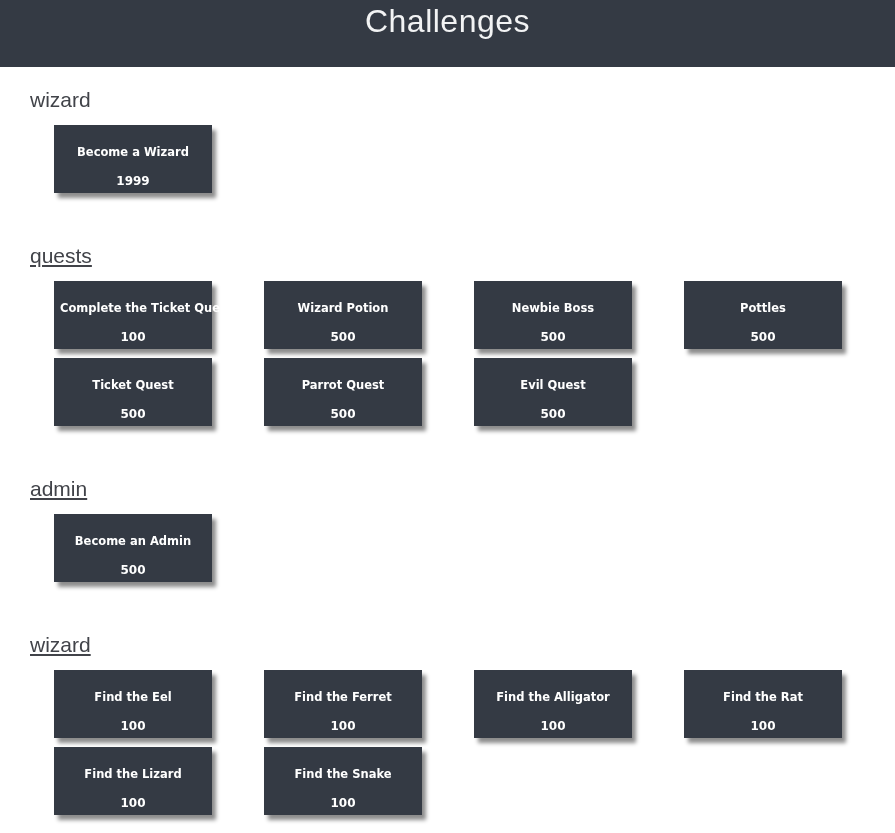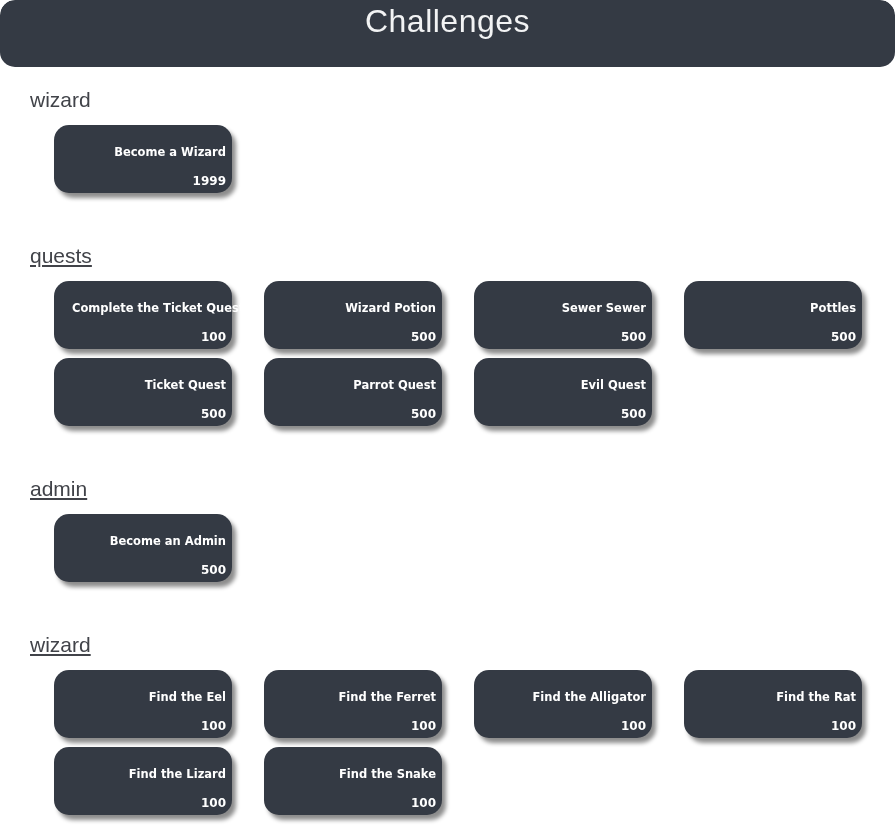--- a/index.html
+++ b/index.html
@@ -3,21 +3,21 @@
 <meta charset="utf-8">
 <style>
   :root{
     --header-bg:#343a44;
     --card-bg:#343a44;
     --heading-color:#414349;
     --title-color:#f2f3f4;
     --card-text:#ffffff;
     --page-bg:#ffffff;
   }
-  *{box-sizing:border-box;border-radius:15px;}
+  *{box-sizing:border-box;}
   html,body{margin:0;padding:0;}
   body{
     width:895px;
     min-height:833px;
     background:var(--page-bg);
     font-family:"Liberation Sans", sans-serif;
     overflow-x:hidden;
   }
   .page-header{
     width:100%;
@@ -55,27 +55,27 @@
   .cards{
     margin:12px 0 0 54px;
     width:816px;
     display:grid;
     grid-template-columns:repeat(4,186px);
     column-gap:24px;
     row-gap:9px;
   }
   .challenge-card{
     display:block;
-    width:178px;
+    width:158px;
     height:68px;
-    padding:14px 6px 0 18px;
+    padding:14px 6px 0 6px;
     border:none;
     background:var(--card-bg);
     color:var(--card-text);
-    text-align:right;
+    text-align:center;
     cursor:pointer;
     box-shadow:4px 5px 4px 0 rgba(0,0,0,0.45);
     font-family:"DejaVu Sans", sans-serif;
   }
   .challenge-name{
     display:block;
     font-size:11.5px;
     font-weight:bold;
     line-height:12px;
     white-space:nowrap;
@@ -113,21 +113,21 @@
     <span class="challenge-name">Complete the Ticket Quest</span>
     <span class="challenge-points">100</span>
   </button>
 
   <button class="challenge-card">
     <span class="challenge-name">Wizard Potion</span>
     <span class="challenge-points">500</span>
   </button>
 
   <button class="challenge-card">
-    <span class="challenge-name">Sewer Sewer</span>
+    <span class="challenge-name">Newbie Boss</span>
     <span class="challenge-points">500</span>
   </button>
 
   <button class="challenge-card">
     <span class="challenge-name">Pottles</span>
     <span class="challenge-points">500</span>
   </button>
 
   <button class="challenge-card">
     <span class="challenge-name">Ticket Quest</span>

